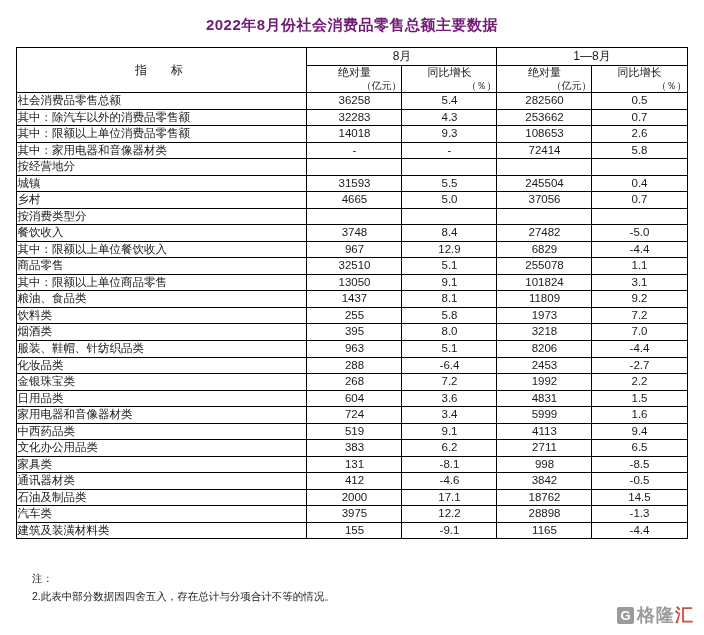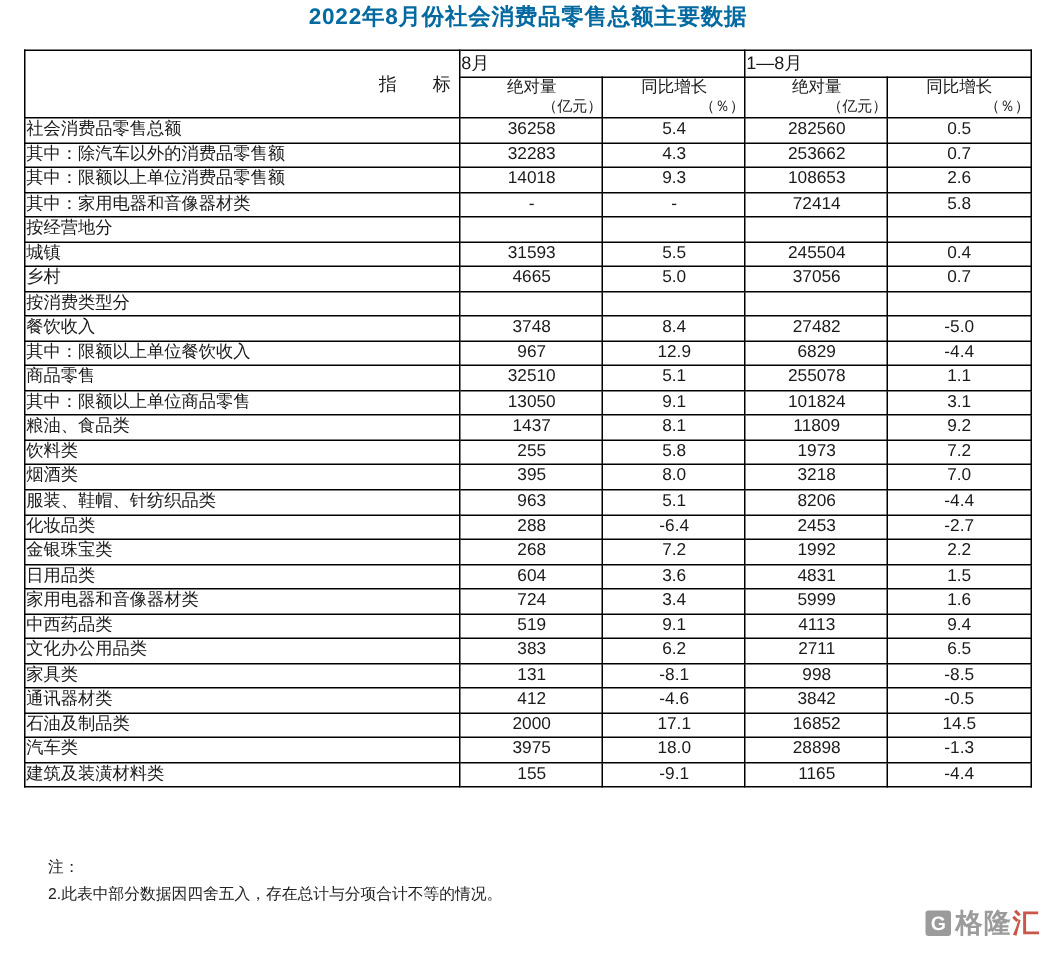--- a/index.html
+++ b/index.html
@@ -18,47 +18,47 @@
   .page {
     width: 704px;
     height: 635px;
     position: relative;
     box-sizing: border-box;
   }
   .title {
     text-align: center;
     font-size: 15px;
     font-weight: bold;
-    color: #0369a1;
-    padding-top: 2px;
+    color: #701a75;
+    padding-top: 16px;
     padding-bottom: 12px;
     letter-spacing: 0.5px;
   }
   table.main {
     border-collapse: collapse;
     margin: 0 auto;
     width: 670px;
     font-size: 11px;
     table-layout: fixed;
   }
   table.main td, table.main th {
     border: 1px solid #000;
     padding: 0;
     font-weight: normal;
     background: #fff;
   }
   .hdr-ind {
-    text-align: right;
+    text-align: center;
     vertical-align: middle;
     font-size: 12px;
     letter-spacing: 6px;
     padding: 4px 0;
   }
   .hdr-grp {
-    text-align: left;
+    text-align: center;
     vertical-align: middle;
     font-size: 12px;
     padding: 3px 0;
   }
   .hdr-sub {
     text-align: center;
     vertical-align: middle;
     font-size: 11px;
     line-height: 1.25;
     padding: 3px 0 4px 0;
@@ -330,27 +330,27 @@
           <td class="label i3">通讯器材类</td>
           <td class="num">412</td>
           <td class="num">-4.6</td>
           <td class="num">3842</td>
           <td class="num">-0.5</td>
         </tr>
         <tr>
           <td class="label i3">石油及制品类</td>
           <td class="num">2000</td>
           <td class="num">17.1</td>
-          <td class="num">16852</td>
+          <td class="num">18762</td>
           <td class="num">14.5</td>
         </tr>
         <tr>
           <td class="label i3">汽车类</td>
           <td class="num">3975</td>
-          <td class="num">18.0</td>
+          <td class="num">12.2</td>
           <td class="num">28898</td>
           <td class="num">-1.3</td>
         </tr>
         <tr>
           <td class="label i3">建筑及装潢材料类</td>
           <td class="num">155</td>
           <td class="num">-9.1</td>
           <td class="num">1165</td>
           <td class="num">-4.4</td>
         </tr>

